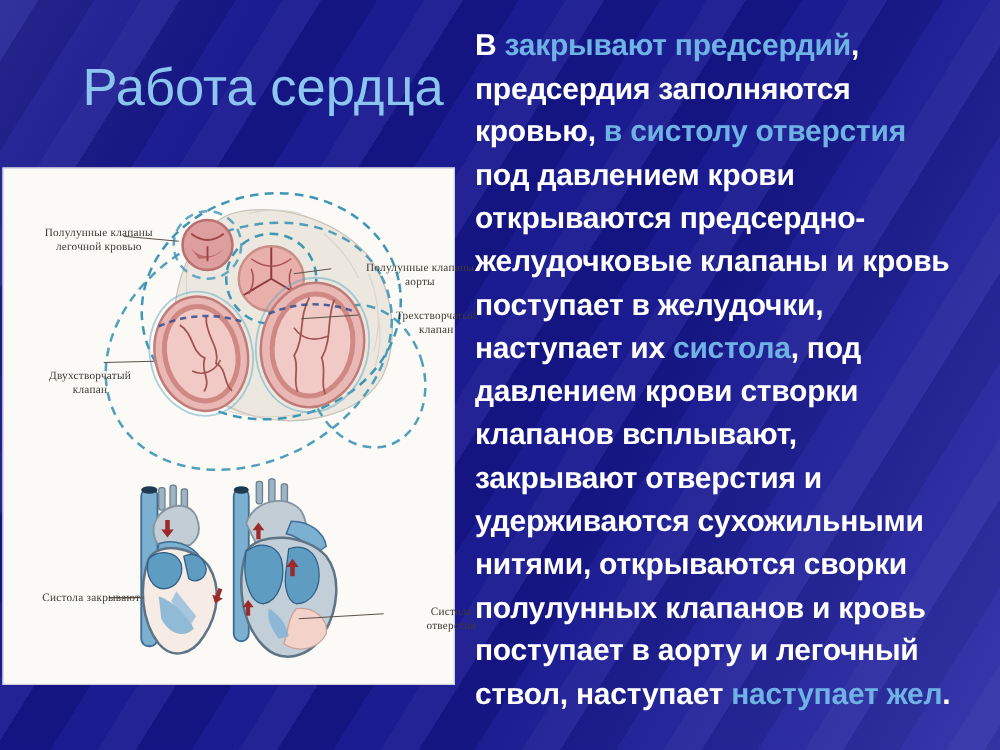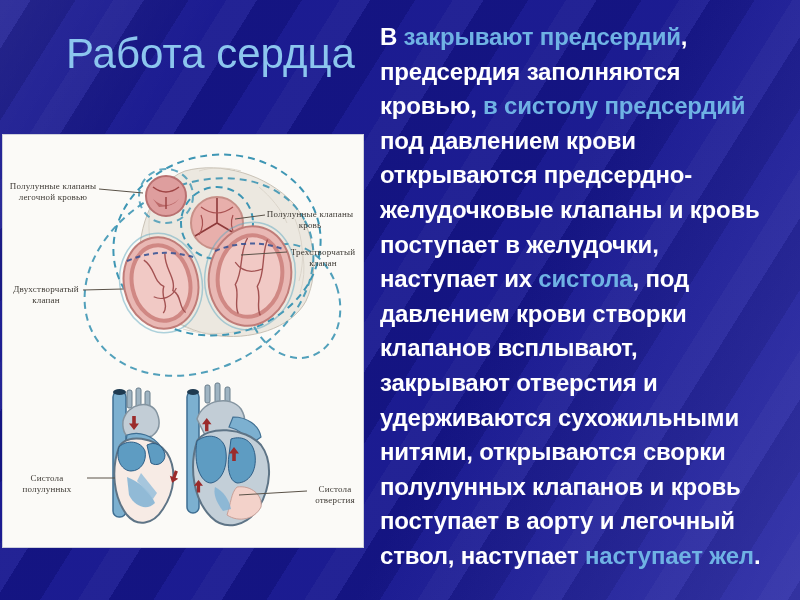--- a/index.html
+++ b/index.html
@@ -9,57 +9,58 @@
     background:
       linear-gradient(118deg, rgba(255,255,255,0.07) 0%, rgba(255,255,255,0) 20%),
       linear-gradient(298deg, rgba(115,115,225,0.32) 0%, rgba(115,115,225,0) 40%),
       repeating-linear-gradient(122deg,
         rgba(255,255,255,0.05) 0px, rgba(255,255,255,0.05) 26px,
         rgba(8,8,70,0.18) 26px, rgba(8,8,70,0.18) 64px,
         rgba(255,255,255,0.02) 64px, rgba(255,255,255,0.02) 96px),
       var(--bg,#17178F);
   }
   .title{
-    position:absolute;left:66px;top:30px;
+    position:absolute;left:66px;top:46px;
     font-size:42px;font-weight:400;color:var(--title-color,#8CC6EE);
     white-space:nowrap;
   }
   .body-text{
     position:absolute;left:380px;top:20px;width:440px;
     font-size:24px;font-weight:bold;line-height:34.6px;
     color:#FFFFFF;white-space:pre-wrap;letter-spacing:-0.2px;
   }
   .body-text .hl{color:var(--hl,#6FB2E4);}
   .figure{
     position:absolute;left:2px;top:134px;width:362px;height:414px;
     background:var(--fig-bg,#FBFAF7);border:1px solid #CDD0DC;box-sizing:border-box;
   }
   .figure svg{position:absolute;left:0;top:0;}
   .lbl{
     position:absolute;font-family:"Liberation Serif",serif;
     font-size:9px;line-height:10.5px;color:#3E3A34;text-align:center;
     letter-spacing:0.2px;
+    margin-left:26px;
   }
   .lbl-pulmonary{left:4px;top:46px;width:92px;}
   .lbl-aortic{left:260px;top:74px;width:94px;}
   .lbl-tricuspid{left:280px;top:112px;width:80px;}
-  .lbl-bicuspid{left:4px;top:149px;width:78px;}
+  .lbl-bicuspid{left:4px;top:160px;width:78px;}
   .lbl-atria{left:2px;top:338px;width:84px;}
   .lbl-ventricles{left:303px;top:349px;width:58px;}
 </style>
 </head>
 <body>
 
 <div class="slide" style="--bg: #17178F; --title-color: #8CC6EE; --hl: #6FB2E4; --fig-bg: #FBFAF7;">
 
   <div class="title">Работа сердца</div>
 
   <div class="body-text"><span>В </span><span class="hl">закрывают предсердий</span><span>,
 предсердия заполняются
-кровью, </span><span class="hl">в систолу предсердий</span><span>
+кровью, </span><span class="hl">в систолу отверстия</span><span>
 под давлением крови
 открываются предсердно-
 желудочковые клапаны и кровь
 поступает в желудочки,
 наступает их </span><span class="hl">систола</span><span>, под
 давлением крови створки
 клапанов всплывают,
 закрывают отверстия и
 удерживаются сухожильными
 нитями, открываются сворки
@@ -184,32 +185,32 @@
         <path d="M236,360 L304,356"></path>
       </g>
     </svg>
 
     <div class="lbl lbl-pulmonary">
       <div>Полулунные клапаны</div>
       <div>легочной кровью</div>
     </div>
     <div class="lbl lbl-aortic">
       <div>Полулунные клапаны</div>
-      <div>кровь</div>
+      <div>аорты</div>
     </div>
     <div class="lbl lbl-tricuspid">
       <div>Трехстворчатый</div>
       <div>клапан</div>
     </div>
     <div class="lbl lbl-bicuspid">
       <div>Двухстворчатый</div>
       <div>клапан</div>
     </div>
     <div class="lbl lbl-atria">
-      <div>Систола полулунных</div>
+      <div>Систола закрывают</div>
     </div>
     <div class="lbl lbl-ventricles">
       <div>Систола</div>
       <div>отверстия</div>
     </div>
   </div>
 
 </div>
 
 </body></html>

